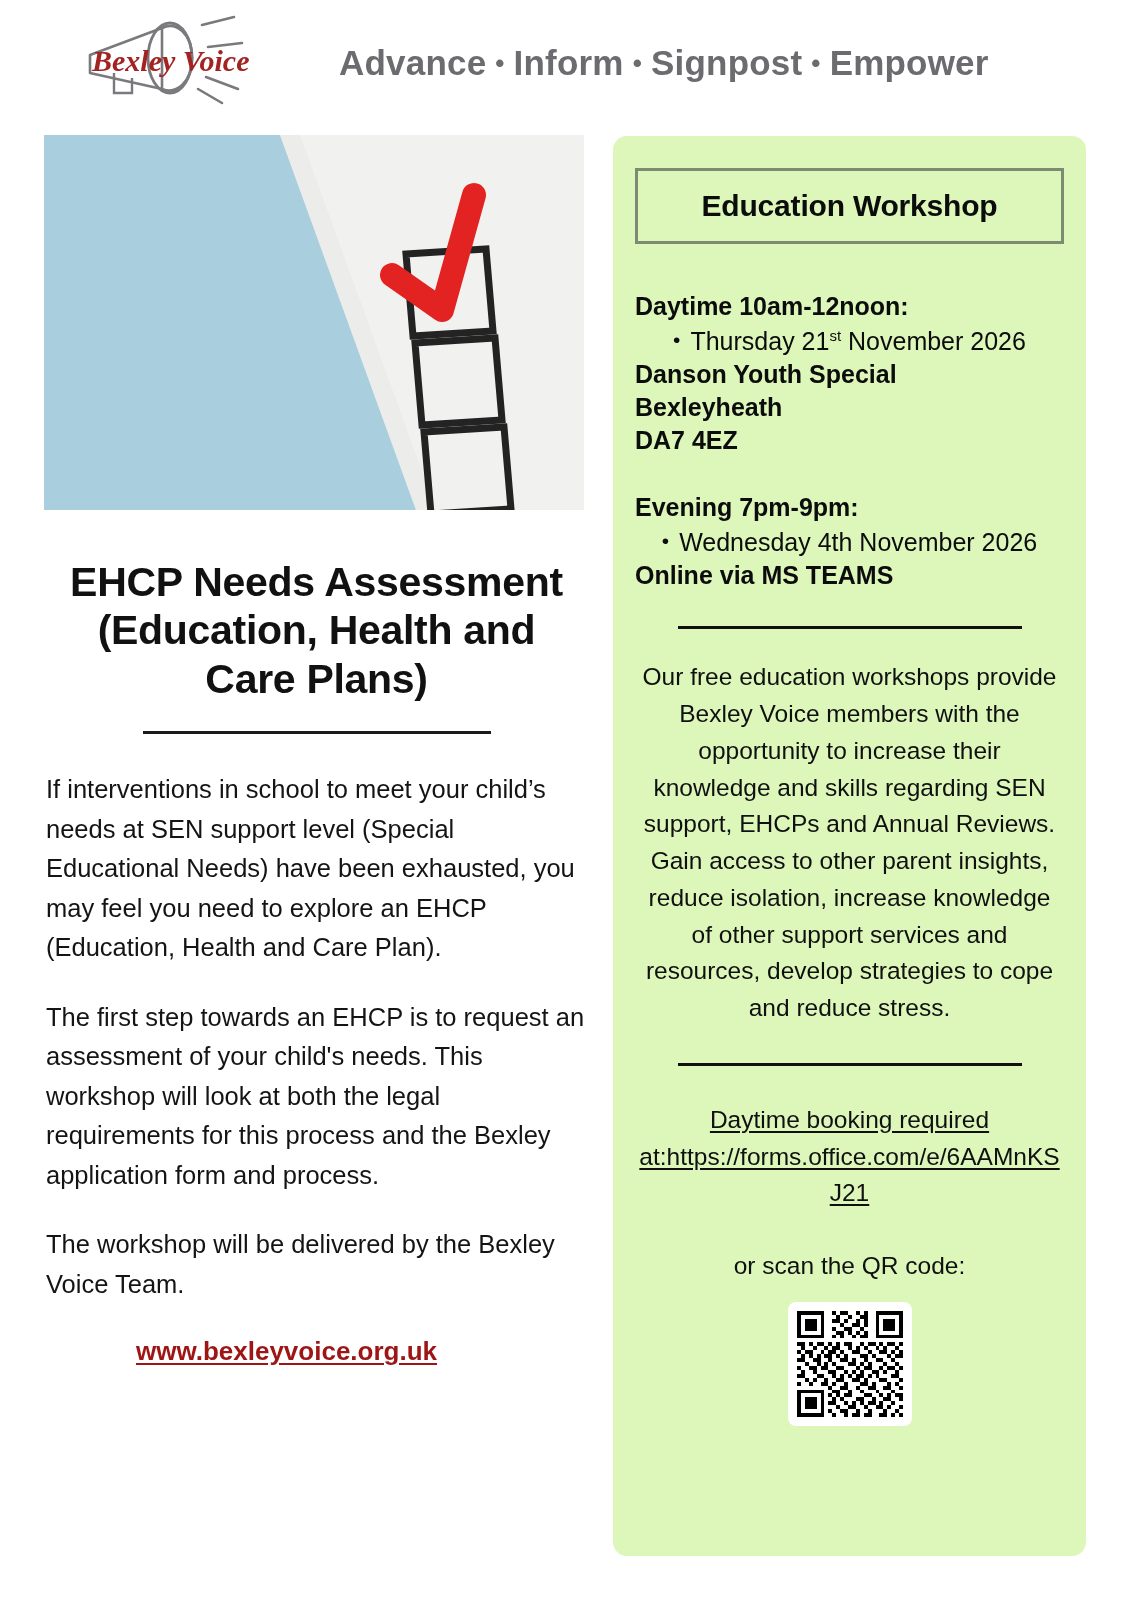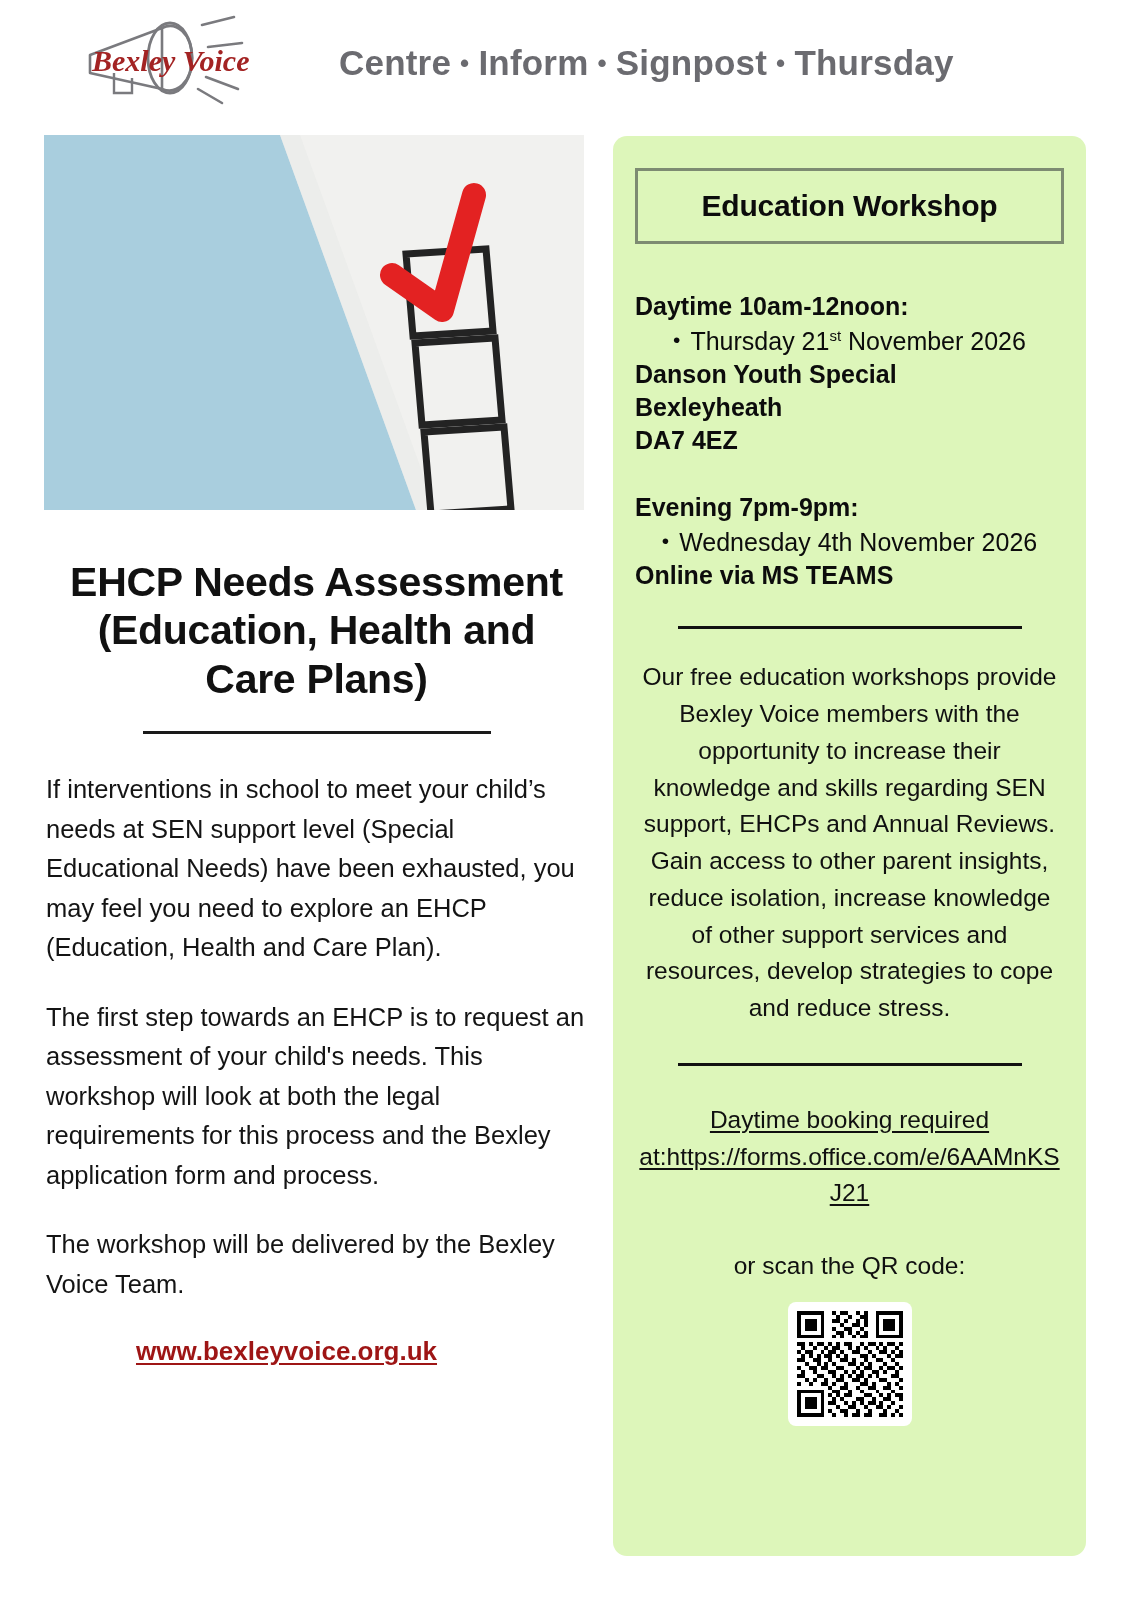--- a/index.html
+++ b/index.html
@@ -234,21 +234,21 @@
 
         <line x1="118" y1="10" x2="150" y2="2" stroke="#7a7a7e" stroke-width="2.6" stroke-linecap="round"></line>
         <line x1="124" y1="32" x2="158" y2="28" stroke="#7a7a7e" stroke-width="2.6" stroke-linecap="round"></line>
         <line x1="122" y1="62" x2="154" y2="74" stroke="#7a7a7e" stroke-width="2.6" stroke-linecap="round"></line>
         <line x1="114" y1="74" x2="138" y2="88" stroke="#7a7a7e" stroke-width="2.6" stroke-linecap="round"></line>
         <text x="8" y="56" font-family="'Liberation Serif', serif" font-size="30" font-style="italic" font-weight="bold" fill="#a32323">Bexley Voice</text>
       </svg>
     </div>
 
     <div class="tagline">
-      <span>Centre</span><span class="dot">•</span><span>Inform</span><span class="dot">•</span><span>Signpost</span><span class="dot">•</span><span>Thursday</span>
+      <span>Advance</span><span class="dot">•</span><span>Inform</span><span class="dot">•</span><span>Signpost</span><span class="dot">•</span><span>Empower</span>
     </div>
   </div>
 
   <div class="left-col">
 
     <div class="hero-photo">
       <svg viewBox="0 0 540 375" xmlns="http://www.w3.org/2000/svg">
         <rect x="0" y="0" width="540" height="375" fill="#a9cede"></rect>
         <path d="M236 0 L540 0 L540 375 L372 375 Z" fill="#f1f1ef"></path>
         <path d="M236 0 L256 0 L392 375 L372 375 Z" fill="#e7e9e8" opacity="0.55"></path>

